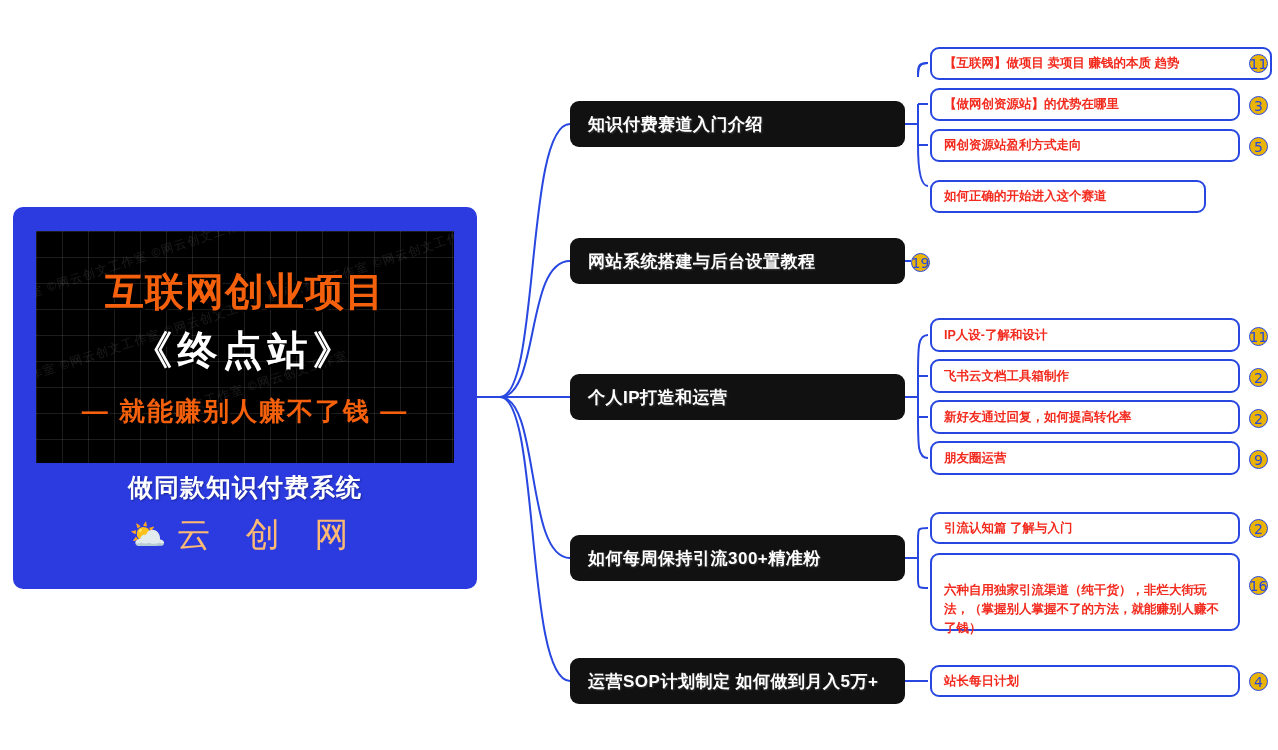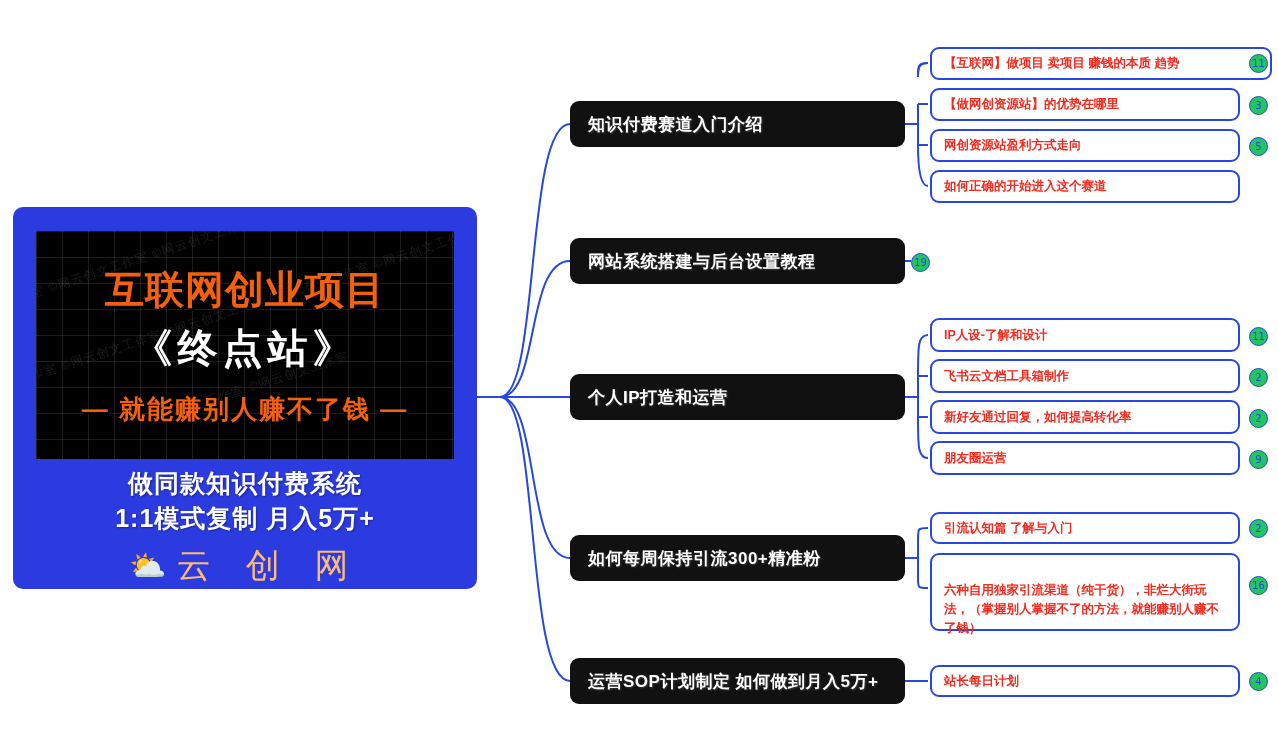--- a/index.html
+++ b/index.html
@@ -84,22 +84,22 @@
     background:#ffffff;border:2px solid #2747E0;border-radius:9px;
     color:#F32A1E;font-size:12.5px;font-weight:bold;
     display:flex;align-items:center;padding:4px 12px;box-sizing:border-box;
     line-height:19px;
   }
   .l2.multi{align-items:flex-start;padding-top:26px;}
 
   
   .badge{
     position:absolute;width:17px;height:17px;border-radius:50%;
-    border:1.4px solid #2747E0;color:#2747E0;background:#22c55e;
-    font-size:10px;display:flex;align-items:center;justify-content:center;
+    border:1.4px solid #2747E0;color:#2747E0;background:#eab308;
+    font-size:14px;display:flex;align-items:center;justify-content:center;
     font-family:"DejaVu Sans",sans-serif;
   }
 </style>
 </head>
 <body>
 
 <div id="canvas">
 
   <svg id="wires" viewBox="0 0 1278 750" width="1278" height="750">
     <g fill="none" stroke="#2747E0" stroke-width="2">
@@ -138,21 +138,20 @@
 
   <div class="root-card">
     <div class="poster">
       <div class="grid"></div>
       <div class="wm">©网云创文工作室 ©网云创文工作室 ©网云创文工作室 ©网云创文工作室 ©网云创文工作室 ©网云创文工作室 ©网云创文工作室 ©网云创文工作室 ©网云创文工作室 ©网云创文工作室 ©网云创文工作室 ©网云创文工作室</div>
       <div class="p-line1">互联网创业项目</div>
       <div class="p-line2">《终点站》</div>
       <div class="p-line3">— 就能赚别人赚不了钱 —</div>
     </div>
     <div class="sub1">做同款知识付费系统</div>
-    <div class="sub2">1:1模式复制  月入5万+</div>
     <div class="brand">
       <span class="glyph">⛅</span>
       <span class="bname">云 创 网</span>
     </div>
   </div>
 
   <div class="l1" style="top:101px">知识付费赛道入门介绍</div>
   <div class="l1" style="top:238px">网站系统搭建与后台设置教程</div>
   <div class="l1" style="top:374px">个人IP打造和运营</div>
   <div class="l1" style="top:535px">如何每周保持引流300+精准粉</div>
@@ -162,21 +161,21 @@
 
   <div class="l2" style="top:47px;width:342px;height:33px">【互联网】做项目 卖项目 赚钱的本质 趋势</div>
   <div class="badge" style="left:1249px;top:54px">11</div>
 
   <div class="l2" style="top:88px;width:310px;height:33px">【做网创资源站】的优势在哪里</div>
   <div class="badge" style="left:1249px;top:96px">3</div>
 
   <div class="l2" style="top:129px;width:310px;height:33px">网创资源站盈利方式走向</div>
   <div class="badge" style="left:1249px;top:137px">5</div>
 
-  <div class="l2" style="top:170px;width:310px;height:33px">如何正确的开始进入这个赛道</div>
+  <div class="l2" style="top:180px;width:276px;height:33px">如何正确的开始进入这个赛道</div>
 
   <div class="l2" style="top:318px;width:310px;height:34px">IP人设-了解和设计</div>
   <div class="badge" style="left:1249px;top:327px">11</div>
 
   <div class="l2" style="top:359px;width:310px;height:34px">飞书云文档工具箱制作</div>
   <div class="badge" style="left:1249px;top:368px">2</div>
 
   <div class="l2" style="top:400px;width:310px;height:34px">新好友通过回复，如何提高转化率</div>
   <div class="badge" style="left:1249px;top:409px">2</div>
 

